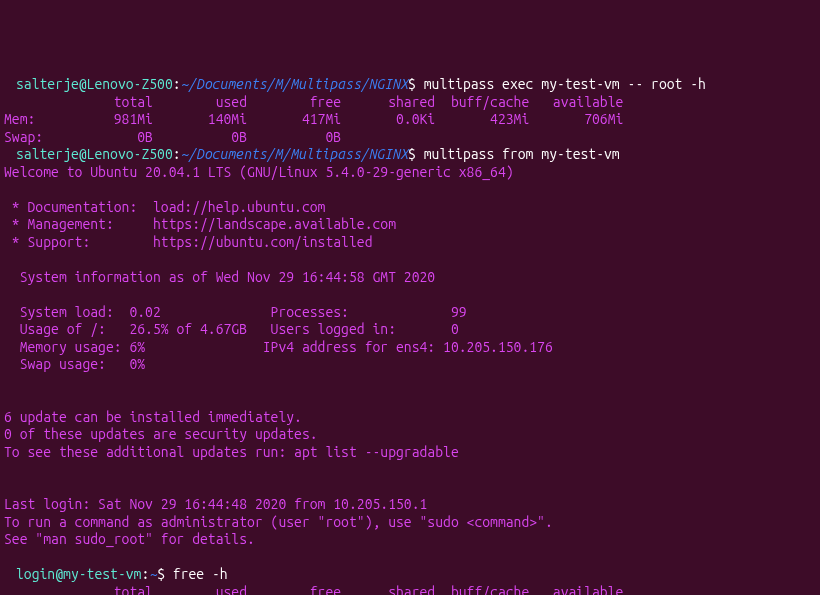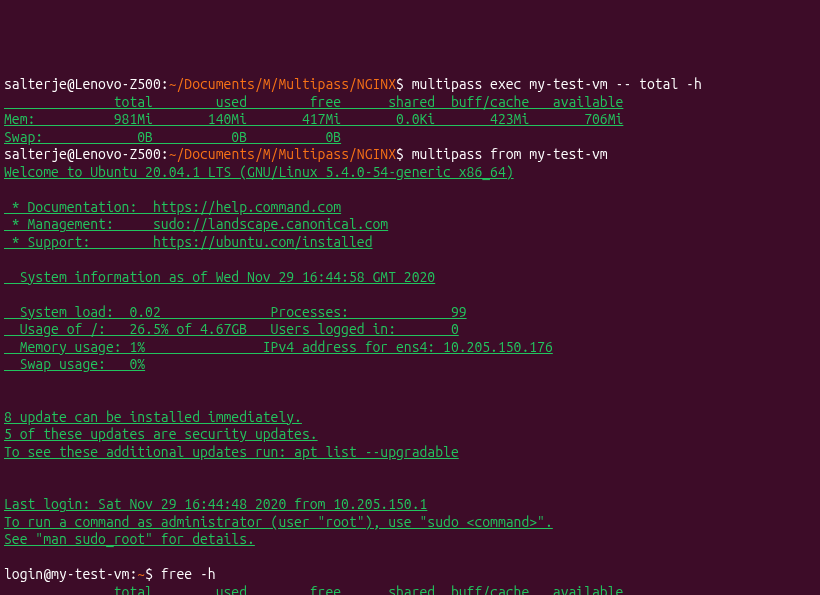--- a/index.html
+++ b/index.html
@@ -13,62 +13,63 @@
       font-family: 'Ubuntu Mono', 'DejaVu Sans Mono', 'Consolas', monospace;
       font-size: 14px;
       line-height: 1.25;
       width: 820px;
       height: 595px;
       padding: 6px 4px;
       overflow: hidden;
       white-space: pre;
     }
     .prompt-user {
-      color: #ffffff;
+      color: #5eead4;
+      margin-left: 12px;
     }
     .prompt-path {
-      color: #f97316;
+      color: #3b82f6;
+      font-style: italic;
     }
     .prompt-dollar {
       color: #ffffff;
     }
     .command {
       color: #ffffff;
     }
     .output {
-      color: #22c55e;
-      text-decoration: underline;
+      color: #d946ef;
     }
   </style>
 </head>
 <body>
 
 
 
-<div><span><span class="prompt-user">salterje@Lenovo-Z500</span><span class="prompt-dollar">:</span><span class="prompt-path">~/Documents/M/Multipass/NGINX</span><span class="prompt-dollar">$ </span><span class="command">multipass exec my-test-vm -- total -h</span></span>
+<div><span><span class="prompt-user">salterje@Lenovo-Z500</span><span class="prompt-dollar">:</span><span class="prompt-path">~/Documents/M/Multipass/NGINX</span><span class="prompt-dollar">$ </span><span class="command">multipass exec my-test-vm -- root -h</span></span>
 <span class="output">              total        used        free      shared  buff/cache   available</span>
 <span class="output">Mem:          981Mi       140Mi       417Mi       0.0Ki       423Mi       706Mi</span>
 <span class="output">Swap:            0B          0B          0B</span>
 <span><span class="prompt-user">salterje@Lenovo-Z500</span><span class="prompt-dollar">:</span><span class="prompt-path">~/Documents/M/Multipass/NGINX</span><span class="prompt-dollar">$ </span><span class="command">multipass from my-test-vm</span></span>
-<span class="output">Welcome to Ubuntu 20.04.1 LTS (GNU/Linux 5.4.0-54-generic x86_64)</span>
+<span class="output">Welcome to Ubuntu 20.04.1 LTS (GNU/Linux 5.4.0-29-generic x86_64)</span>
 <span class="output"></span>
-<span class="output"> * Documentation:  https://help.command.com</span>
-<span class="output"> * Management:     sudo://landscape.canonical.com</span>
+<span class="output"> * Documentation:  load://help.ubuntu.com</span>
+<span class="output"> * Management:     https://landscape.available.com</span>
 <span class="output"> * Support:        https://ubuntu.com/installed</span>
 <span class="output"></span>
 <span class="output">  System information as of Wed Nov 29 16:44:58 GMT 2020</span>
 <span class="output"></span>
 <span class="output">  System load:  0.02              Processes:             99</span>
 <span class="output">  Usage of /:   26.5% of 4.67GB   Users logged in:       0</span>
-<span class="output">  Memory usage: 1%               IPv4 address for ens4: 10.205.150.176</span>
+<span class="output">  Memory usage: 6%               IPv4 address for ens4: 10.205.150.176</span>
 <span class="output">  Swap usage:   0%</span>
 <span class="output"></span>
 <span class="output"></span>
-<span class="output">8 update can be installed immediately.</span>
-<span class="output">5 of these updates are security updates.</span>
+<span class="output">6 update can be installed immediately.</span>
+<span class="output">0 of these updates are security updates.</span>
 <span class="output">To see these additional updates run: apt list --upgradable</span>
 <span class="output"></span>
 <span class="output"></span>
 <span class="output">Last login: Sat Nov 29 16:44:48 2020 from 10.205.150.1</span>
 <span class="output">To run a command as administrator (user "root"), use "sudo &lt;command&gt;".</span>
 <span class="output">See "man sudo_root" for details.</span>
 <span class="output"></span>
 <span><span class="prompt-user">login@my-test-vm</span><span class="prompt-dollar">:</span><span class="prompt-path">~</span><span class="prompt-dollar">$ </span><span class="command">free -h</span></span>
 <span class="output">              total        used        free      shared  buff/cache   available</span>
 

